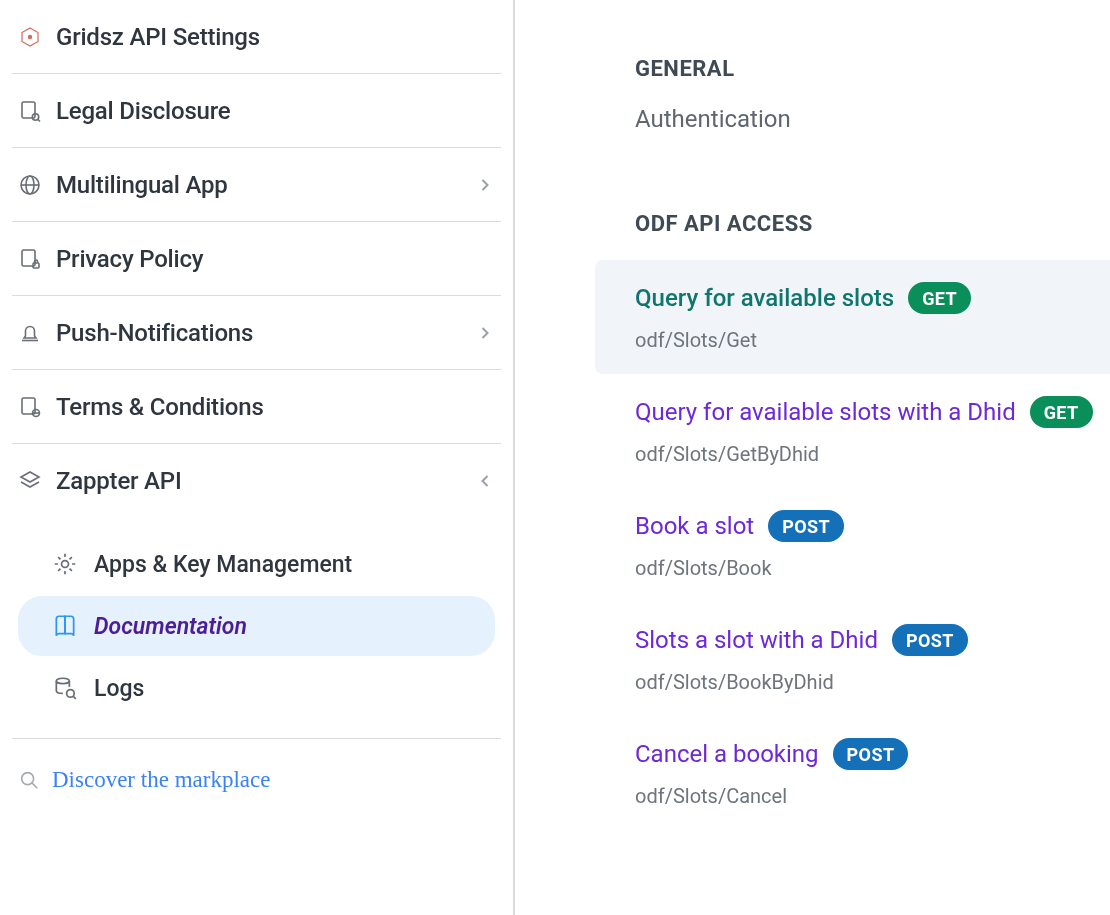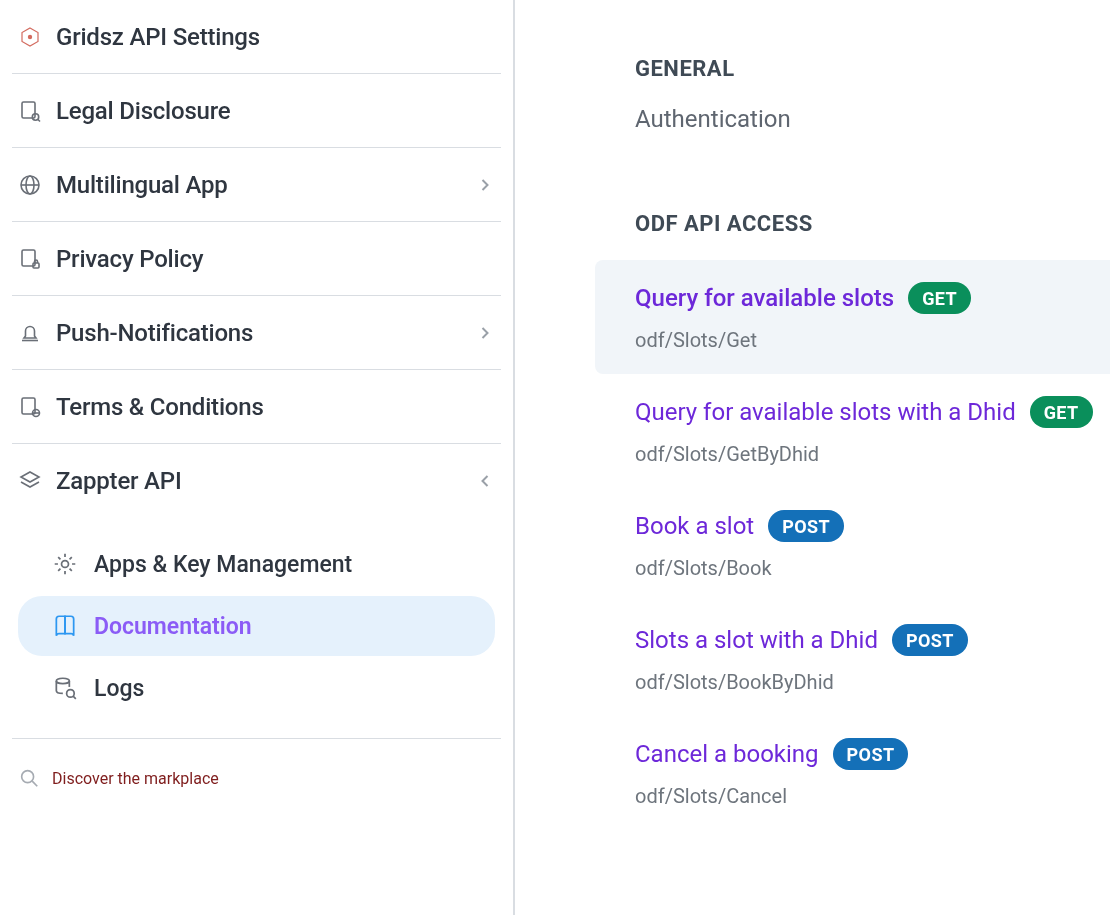--- a/index.html
+++ b/index.html
@@ -88,40 +88,42 @@
   }
   .sub-item .label {
     font-size: 23px;
     color: #2f3640;
     font-weight: 500;
   }
   .sub-item.active {
     background: #e5f1fc;
   }
   .sub-item.active .label {
-    color: #8b5cf6;
+    color: #4c1d95;
     font-weight: 600;
+    font-style: italic;
   }
   .sub-item.active .icon { color: #2c97f1; }
 
   .discover {
     display: flex;
     align-items: center;
     padding: 28px 6px 0 6px;
     color: #8f959d;
     gap: 12px;
   }
   .discover .icon {
     width: 22px; height: 22px;
     color: #a6abb2;
   }
   .discover .label {
-    font-size: 16px;
-    color: #7f1d1d;
+    font-size: 23px;
+    color: #3b82f6;
     font-weight: 400;
+    font-family: Liberation Serif, serif;
   }
 
   
   .panel {
     flex: 1;
     height: 100%;
     padding: 56px 0 0 0;
     overflow: hidden;
   }
   .section-heading {
@@ -156,21 +158,21 @@
     align-items: center;
     gap: 14px;
     margin-bottom: 14px;
   }
   .endpoint .title {
     font-size: 24px;
     color: #6d28d9;
     font-weight: 400;
   }
   .endpoint.selected .title {
-    color: #6d28d9;
+    color: #0f766e;
     font-weight: 500;
     text-align: center;
   }
   .endpoint .path {
     font-size: 20px;
     color: #6e757d;
   }
   .badge {
     display: inline-flex;
     align-items: center;

